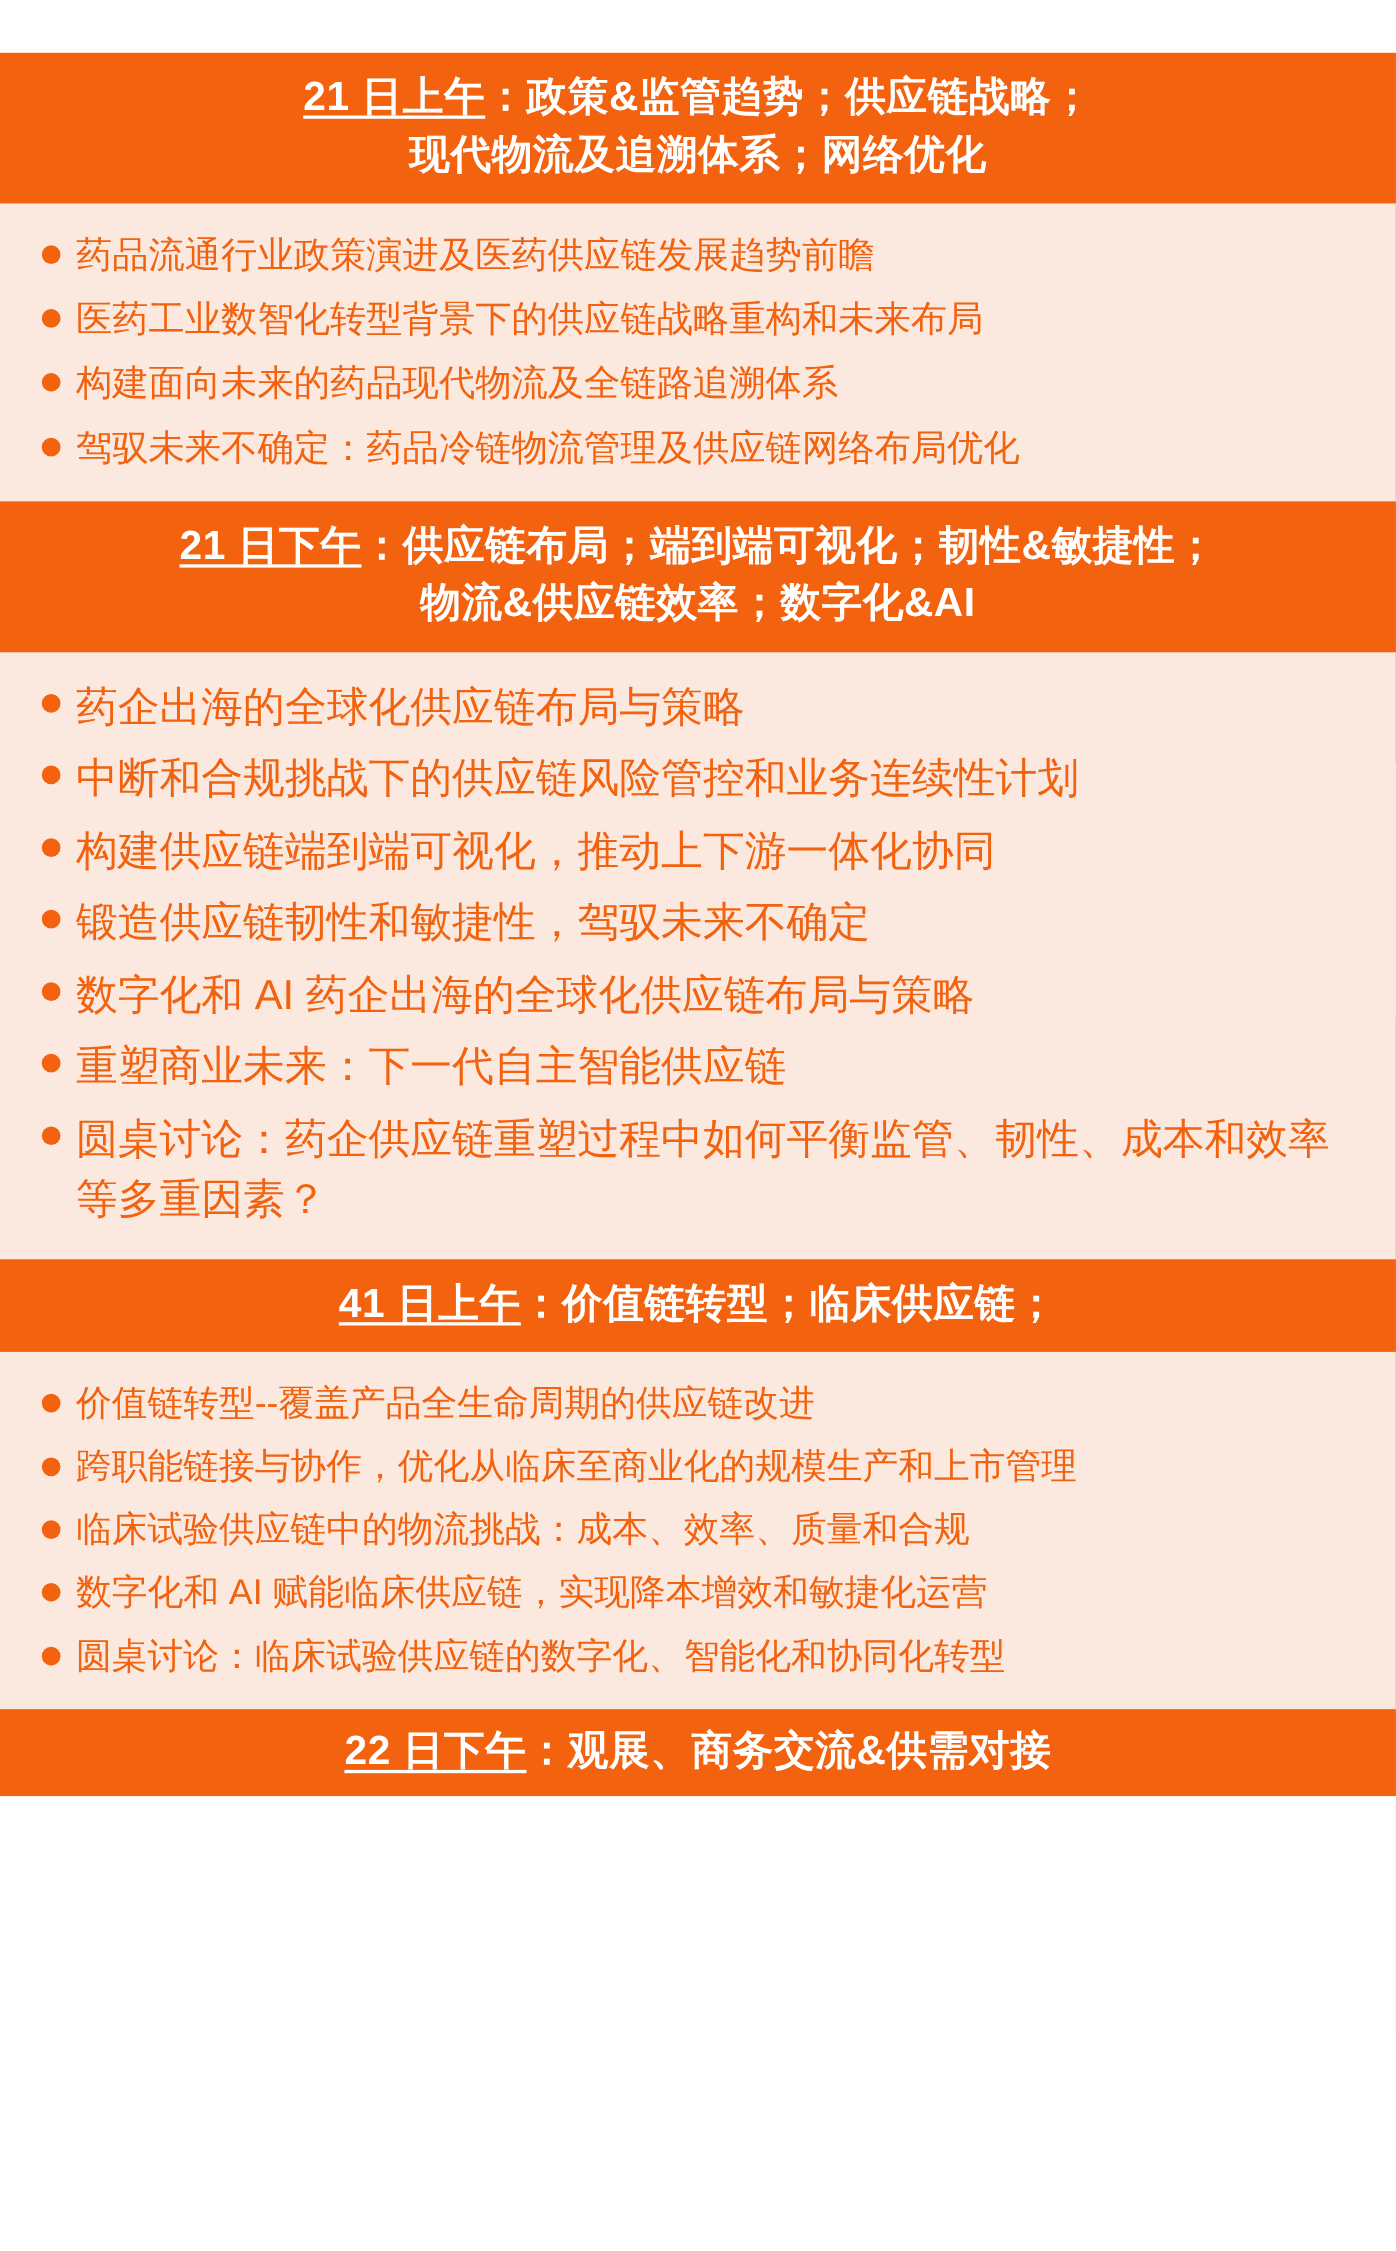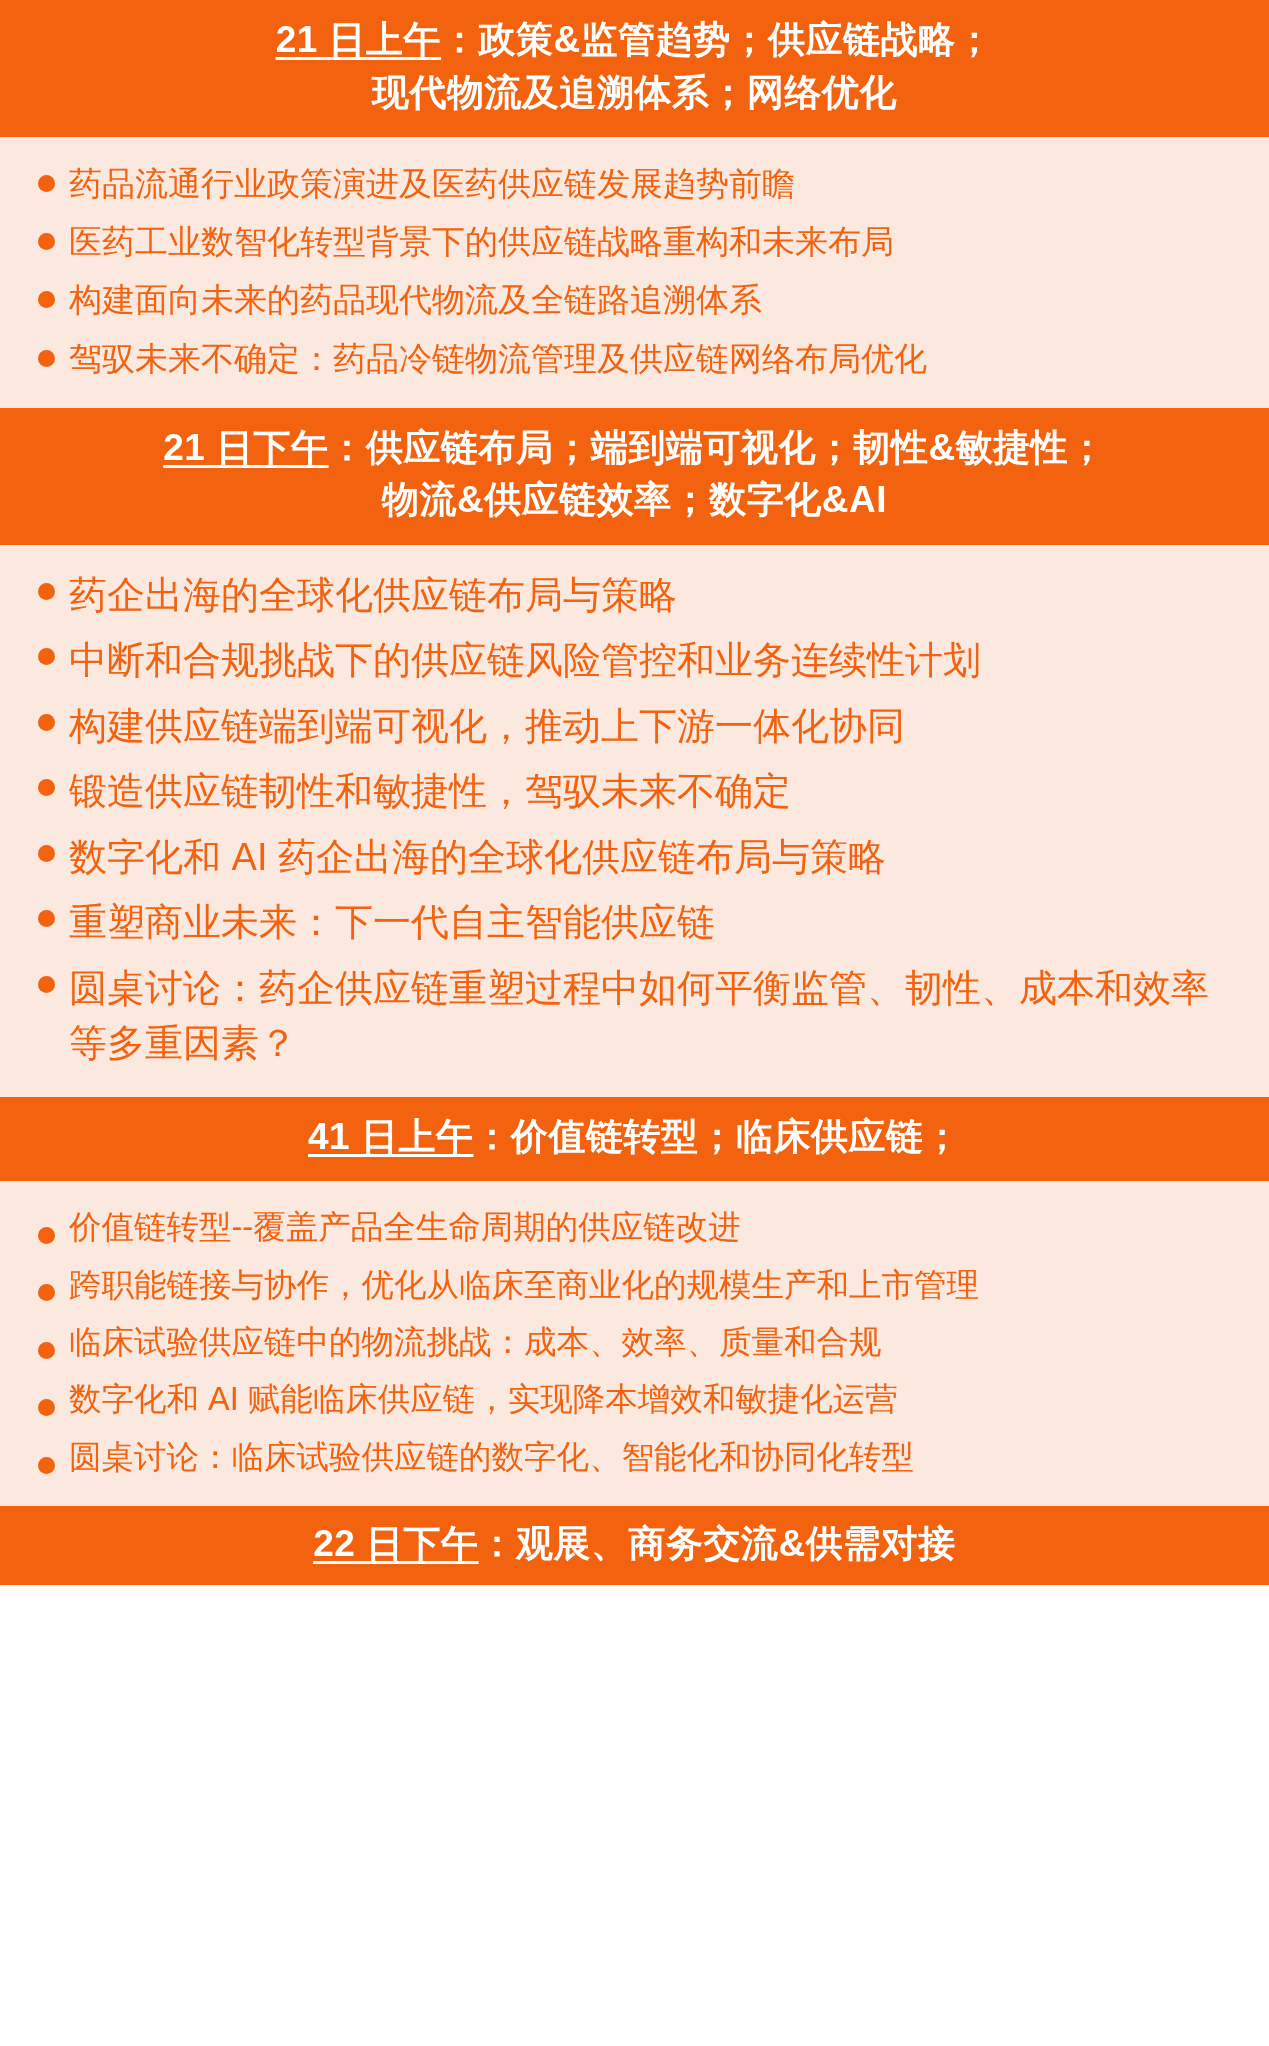--- a/index.html
+++ b/index.html
@@ -10,20 +10,21 @@
   body {
     width: 1269px;
     font-family: "Liberation Sans", "DejaVu Sans", sans-serif;
     -webkit-font-smoothing: antialiased;
   }
   .page {
     width: 1269px;
     box-sizing: border-box;
     background: #f97316;
     overflow: hidden;
+    margin-top: 48px;
   }
   .band {
     background: #F2620F;
     color: #ffffff;
     text-align: center;
     font-weight: bold;
     letter-spacing: 0.5px;
     padding: 14px 20px 18px 20px;
     box-sizing: border-box;
   }
@@ -58,21 +59,21 @@
     height: 17px;
     border-radius: 50%;
     background: #F2620F;
     margin: 15px 14px 0 12px;
   }
   .item-text {
     flex: 1 1 auto;
     font-weight: 500;
   }
   .section-b .item { font-size: 38px; }
-  .section-c .item { font-size: 32.5px; align-items: center; }
+  .section-c .item { font-size: 32.5px; }
 </style>
 </head>
 <body>
 
 <div class="page">
 
   <div class="band">
     <div class="line"><span class="date">21 日上午</span>：政策&amp;监管趋势；供应链战略；</div>
     <div class="line">现代物流及追溯体系；网络优化</div>
   </div>

